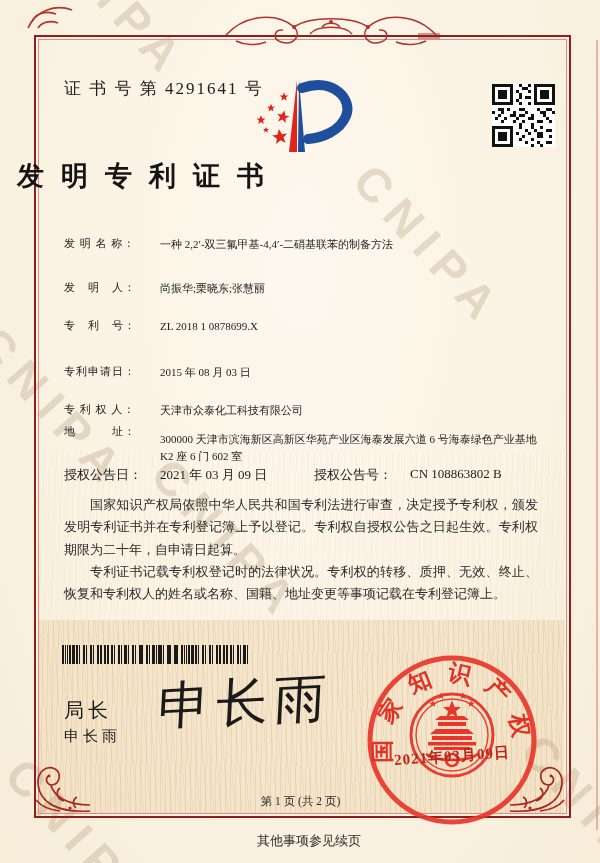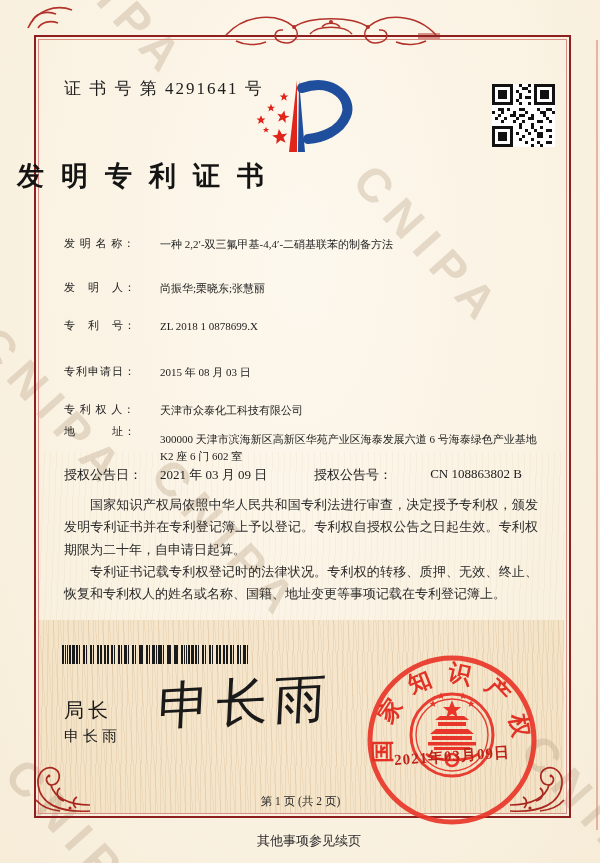--- a/index.html
+++ b/index.html
@@ -28,21 +28,21 @@
 
   .certno{position:absolute;left:64px;top:77px;font-size:17px;letter-spacing:2px;color:#1d1d1d;}
   .title{position:absolute;left:0;top:158px;width:516px;font-size:27px;
          font-weight:bold;color:#141414;letter-spacing:17px;text-indent:17px;}
 
   .field{position:absolute;left:64px;width:478px;display:flex;font-size:11px;color:#1c1c1c;}
   .field .lab{flex:0 0 96px;letter-spacing:1px;}
   .field .val{flex:1;line-height:1.55;}
   .grant-row{position:absolute;left:64px;top:466px;width:478px;font-size:13px;color:#1c1c1c;display:flex;}
   .grant-row .g1{flex:0 0 96px;} .grant-row .g2{flex:0 0 150px;}
-  .grant-row .g3{flex:0 0 96px;margin-left:4px;} .grant-row .g4{flex:1;text-align:center;}
+  .grant-row .g3{flex:0 0 96px;margin-left:4px;} .grant-row .g4{flex:1;}
 
   .paras{position:absolute;left:64px;top:494px;width:474px;font-size:13px;line-height:1.72;color:#2b2b2b;}
   .paras p{margin:0;text-indent:2em;text-align:justify;}
 
   .barcode{position:absolute;left:62px;top:645px;width:186px;height:19px;
     background:
       repeating-linear-gradient(90deg,#1a1a1a 0 2px,transparent 2px 3px,#1a1a1a 3px 4px,transparent 4px 7px),
       repeating-linear-gradient(90deg,transparent 0 5px,#1a1a1a 5px 6px,transparent 6px 11px,#1a1a1a 11px 13px,transparent 13px 17px);}
 
   .official-title{position:absolute;left:64px;top:697px;font-size:20px;letter-spacing:4px;color:#1c1c1c;

